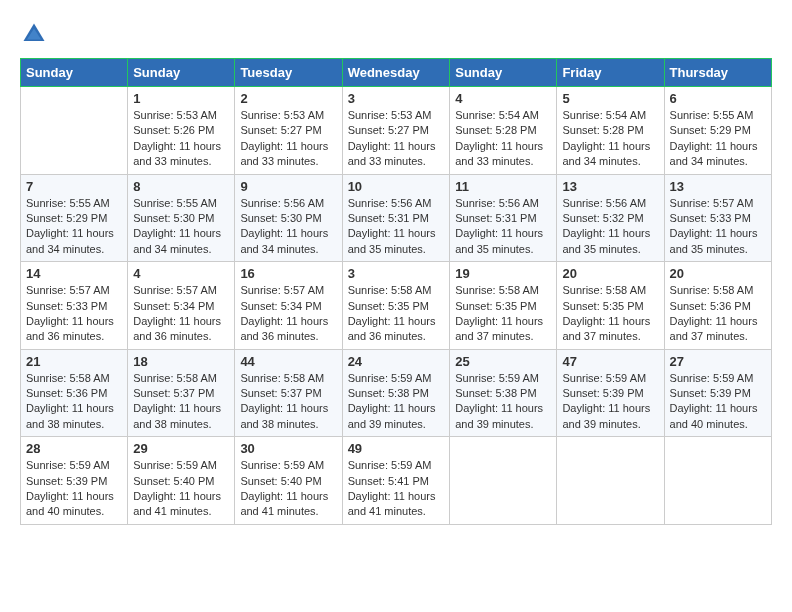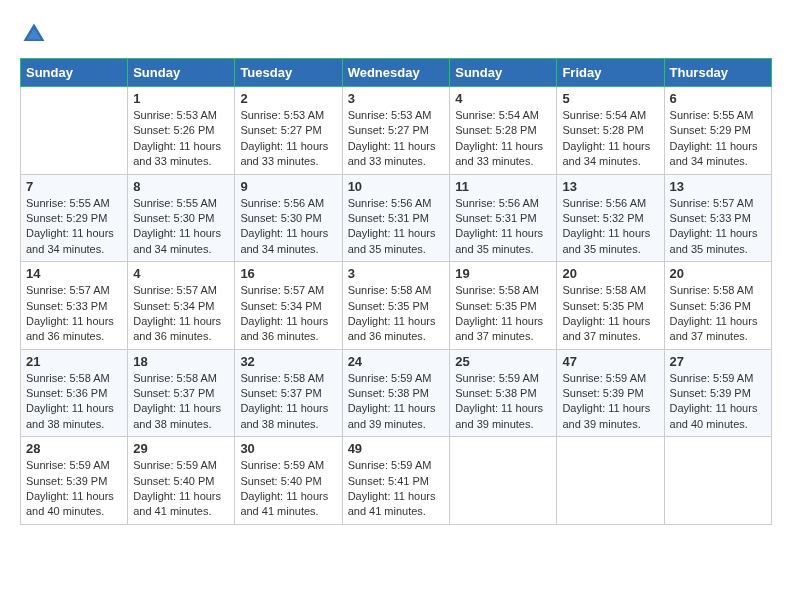--- a/index.html
+++ b/index.html
@@ -210,21 +210,21 @@
       <tr>
         <td>
           <span class="day-number">21</span>
 <div class="cell-info">Sunrise: 5:58 AM<br>Sunset: 5:36 PM<br>Daylight: 11 hours and 38 minutes.</div>
         </td>
         <td>
           <span class="day-number">18</span>
 <div class="cell-info">Sunrise: 5:58 AM<br>Sunset: 5:37 PM<br>Daylight: 11 hours and 38 minutes.</div>
         </td>
         <td>
-          <span class="day-number">32</span>
+          <span class="day-number">44</span>
 <div class="cell-info">Sunrise: 5:58 AM<br>Sunset: 5:37 PM<br>Daylight: 11 hours and 38 minutes.</div>
         </td>
         <td>
           <span class="day-number">24</span>
 <div class="cell-info">Sunrise: 5:59 AM<br>Sunset: 5:38 PM<br>Daylight: 11 hours and 39 minutes.</div>
         </td>
         <td>
           <span class="day-number">25</span>
 <div class="cell-info">Sunrise: 5:59 AM<br>Sunset: 5:38 PM<br>Daylight: 11 hours and 39 minutes.</div>
         </td>

